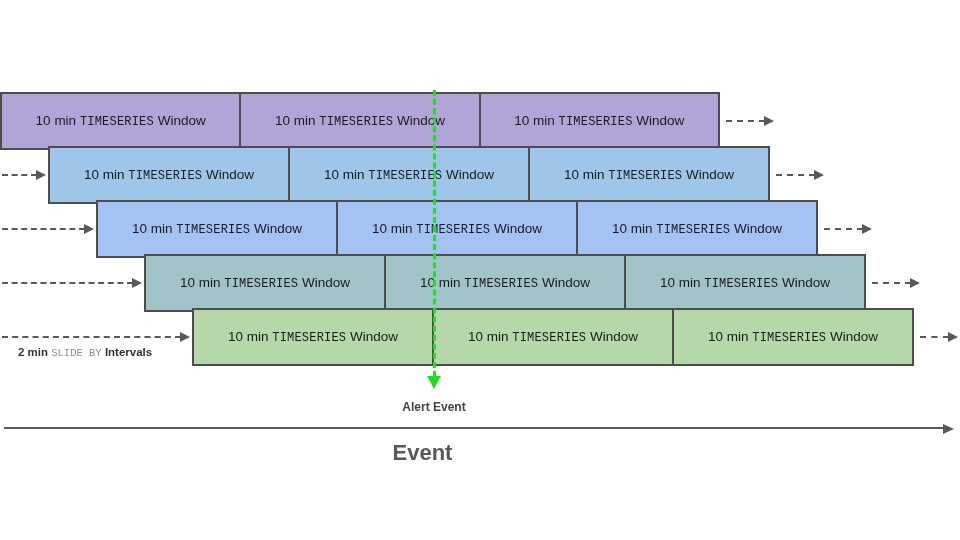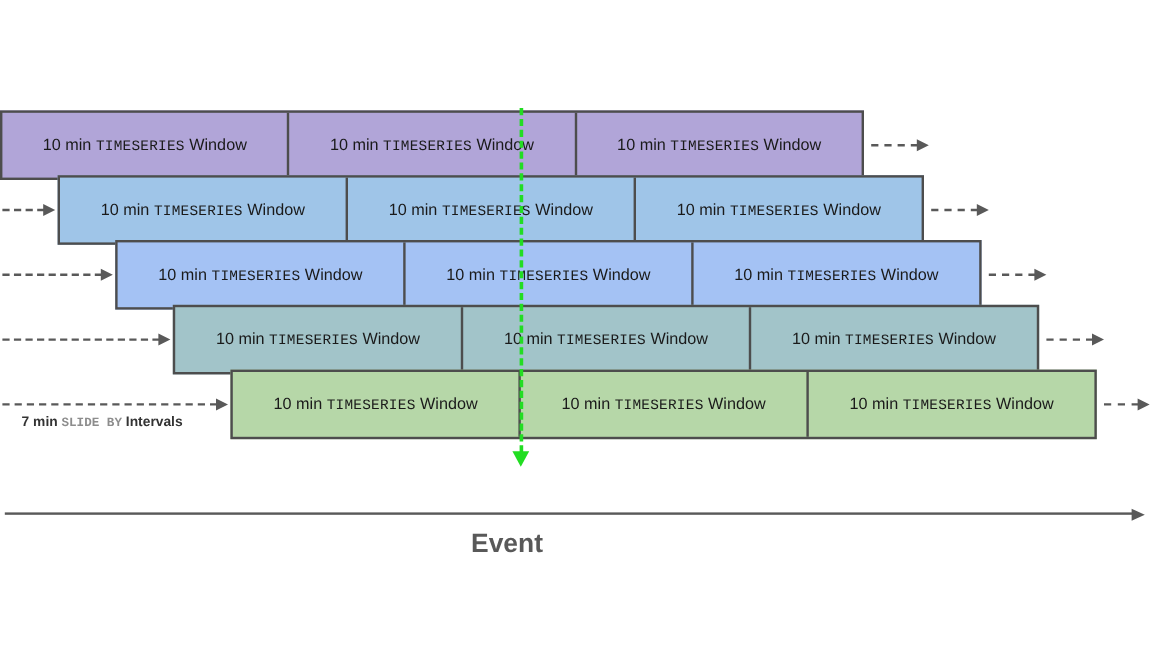--- a/index.html
+++ b/index.html
@@ -90,21 +90,21 @@
     font-size: 11.5px;
     color: #444444;
     white-space: nowrap;
     z-index: 4;
   }
   #slide-caption .b { font-weight: bold; color: #333333; }
   #slide-caption .mono {
     font-family: "Liberation Mono", "DejaVu Sans Mono", monospace;
     font-size: 10.5px;
     color: #8d8d8d;
-    font-weight: bold;
+    font-weight: normal;
   }
 
   
   #alert-line {
     position: absolute;
     left: 433px;
     top: 90px;
     width: 0;
     height: 287px;
     border-left: 3px dashed #22dd22;
@@ -267,25 +267,26 @@
         <div class="line"></div>
         <div class="head"></div>
       </div>
       <div class="dash" style="left: 920px; top: 336px; width: 38px;">
         <div class="line"></div>
         <div class="head"></div>
       </div>
     </div>
 
   <div id="slide-caption">
-    <span class="b">7 min</span><span> </span><span class="mono">SLIDE BY</span><span> </span><span class="b">Intervals</span>
+    <span class="b">2 min</span><span> </span><span class="mono">SLIDE BY</span><span> </span><span class="b">Intervals</span>
   </div>
 
   <div id="alert-line"></div>
   <div id="alert-arrowhead"></div>
+  <div id="alert-label">Alert Event</div>
 
   <div id="time-axis">
     <div class="axis-line"></div>
     <div class="axis-head"></div>
   </div>
   <div id="time-label">Event</div>
 
 </div>
 
 </body></html>

